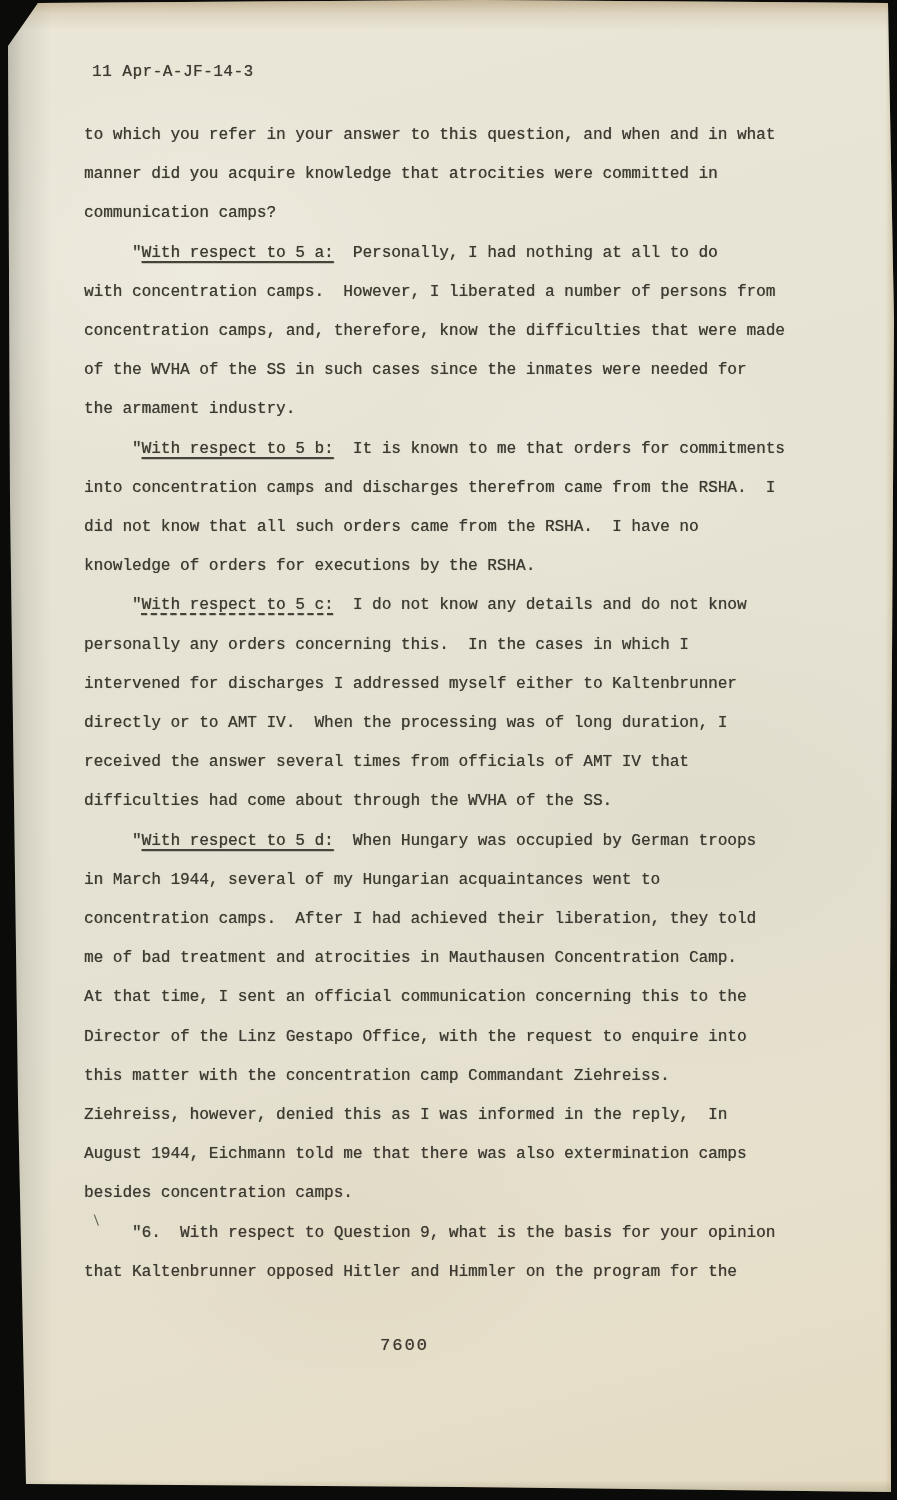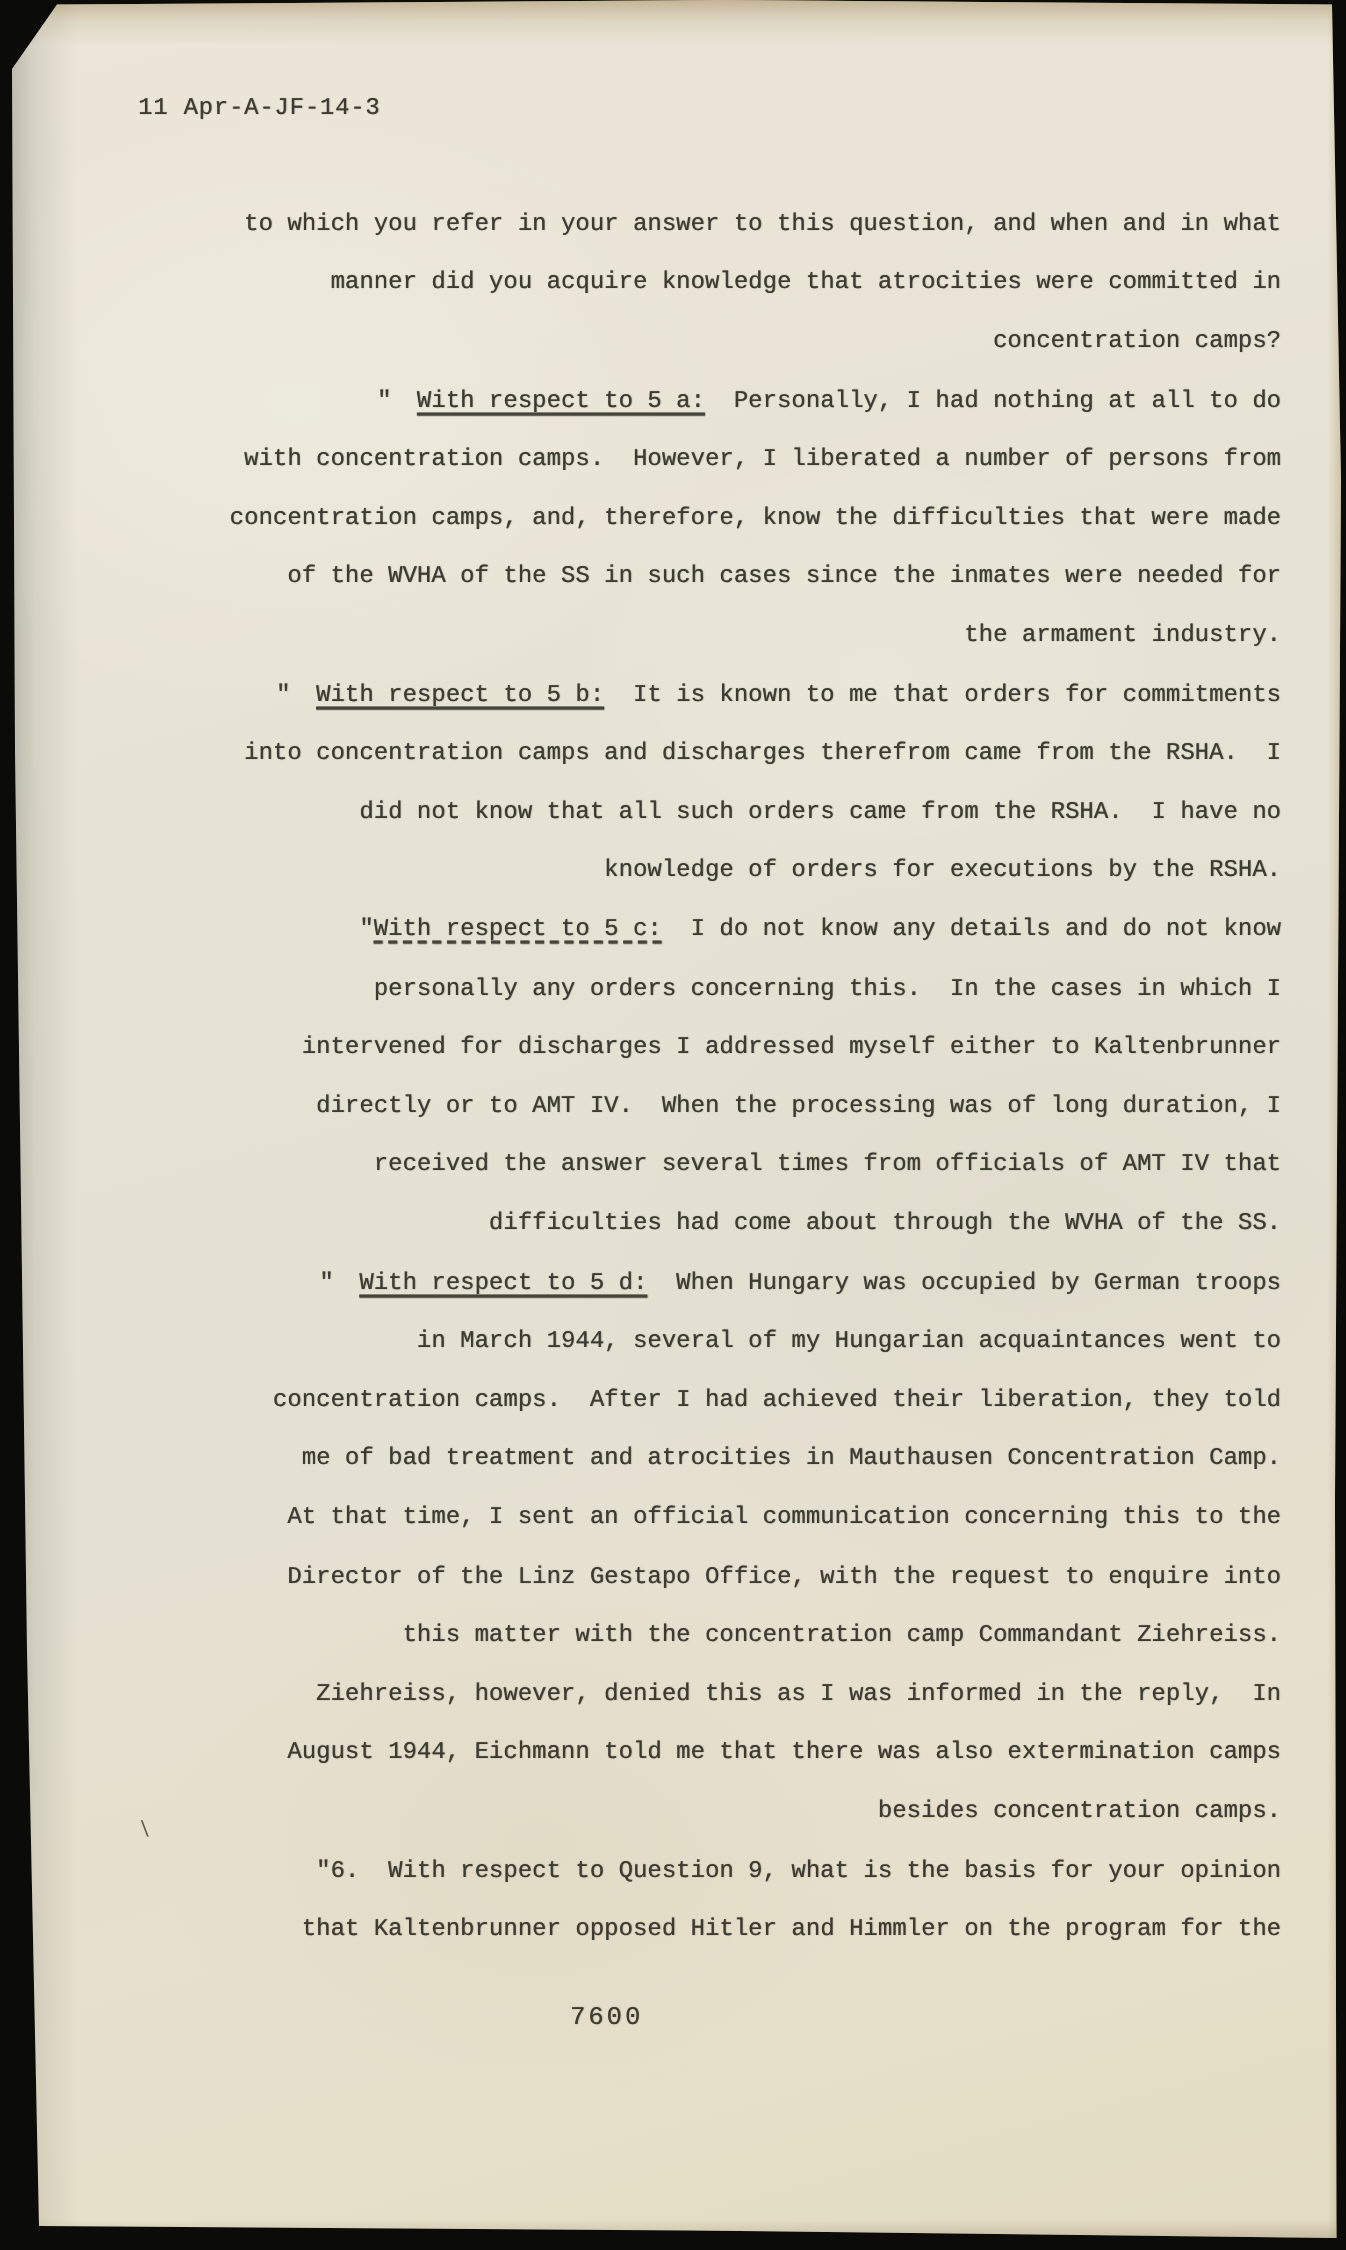--- a/index.html
+++ b/index.html
@@ -47,31 +47,30 @@
     color: #3c3a31;
     text-shadow: 0.3px 0.3px 0.7px rgba(60,58,50,0.75);
   }
   .doc-header {
     position: absolute; left: 92px; top: 59px;
     font-size: 16px; line-height: 26px;
     letter-spacing: 0.5px;
     white-space: pre;
   }
   .doc-body {
-    position: absolute; left: 84px; top: 130px; width: 770px;
-    font-size: 16px; line-height: 39.2px; text-align: right;
+    position: absolute; left: 84px; top: 116px; width: 770px;
+    font-size: 16px; line-height: 39.2px;
   }
   .line { white-space: pre; }
   .line.indent { padding-left: 48px; }
   .u-solid {
     text-decoration: underline;
     text-decoration-thickness: 1.6px;
     text-underline-offset: 4px;
     text-decoration-color: #45433a;
-    margin-left: 17px;
   }
   .u-dashed {
     text-decoration: underline dashed;
     text-decoration-thickness: 1.6px;
     text-underline-offset: 4px;
     text-decoration-color: #45433a;
   }
   .page-number {
     position: absolute; left: 380px; top: 1336px;
     font-size: 17px; letter-spacing: 2px;
@@ -90,21 +89,21 @@
     <div class="top-edge"></div>
     <div class="left-shade"></div>
     <div class="right-edge"></div>
     <div class="bottom-shade"></div>
 
     <div class="doc-header typed">11 Apr-A-JF-14-3</div>
 
     <div class="doc-body typed">
         <div class="line"><span>to which you refer in your answer to this question, and when and in what</span></div>
         <div class="line"><span>manner did you acquire knowledge that atrocities were committed in</span></div>
-        <div class="line"><span>concentration camps?</span></div>
+        <div class="line"><span>communication camps?</span></div>
         <div class="line indent"><span>"</span><span class="u-solid">With respect to 5 a:</span><span>  Personally, I had nothing at all to do</span></div>
         <div class="line"><span>with concentration camps.  However, I liberated a number of persons from</span></div>
         <div class="line"><span>concentration camps, and, therefore, know the difficulties that were made</span></div>
         <div class="line"><span>of the WVHA of the SS in such cases since the inmates were needed for</span></div>
         <div class="line"><span>the armament industry.</span></div>
         <div class="line indent"><span>"</span><span class="u-solid">With respect to 5 b:</span><span>  It is known to me that orders for commitments</span></div>
         <div class="line"><span>into concentration camps and discharges therefrom came from the RSHA.  I</span></div>
         <div class="line"><span>did not know that all such orders came from the RSHA.  I have no</span></div>
         <div class="line"><span>knowledge of orders for executions by the RSHA.</span></div>
         <div class="line indent"><span>"</span><span class="u-dashed">With respect to 5 c:</span><span>  I do not know any details and do not know</span></div>

